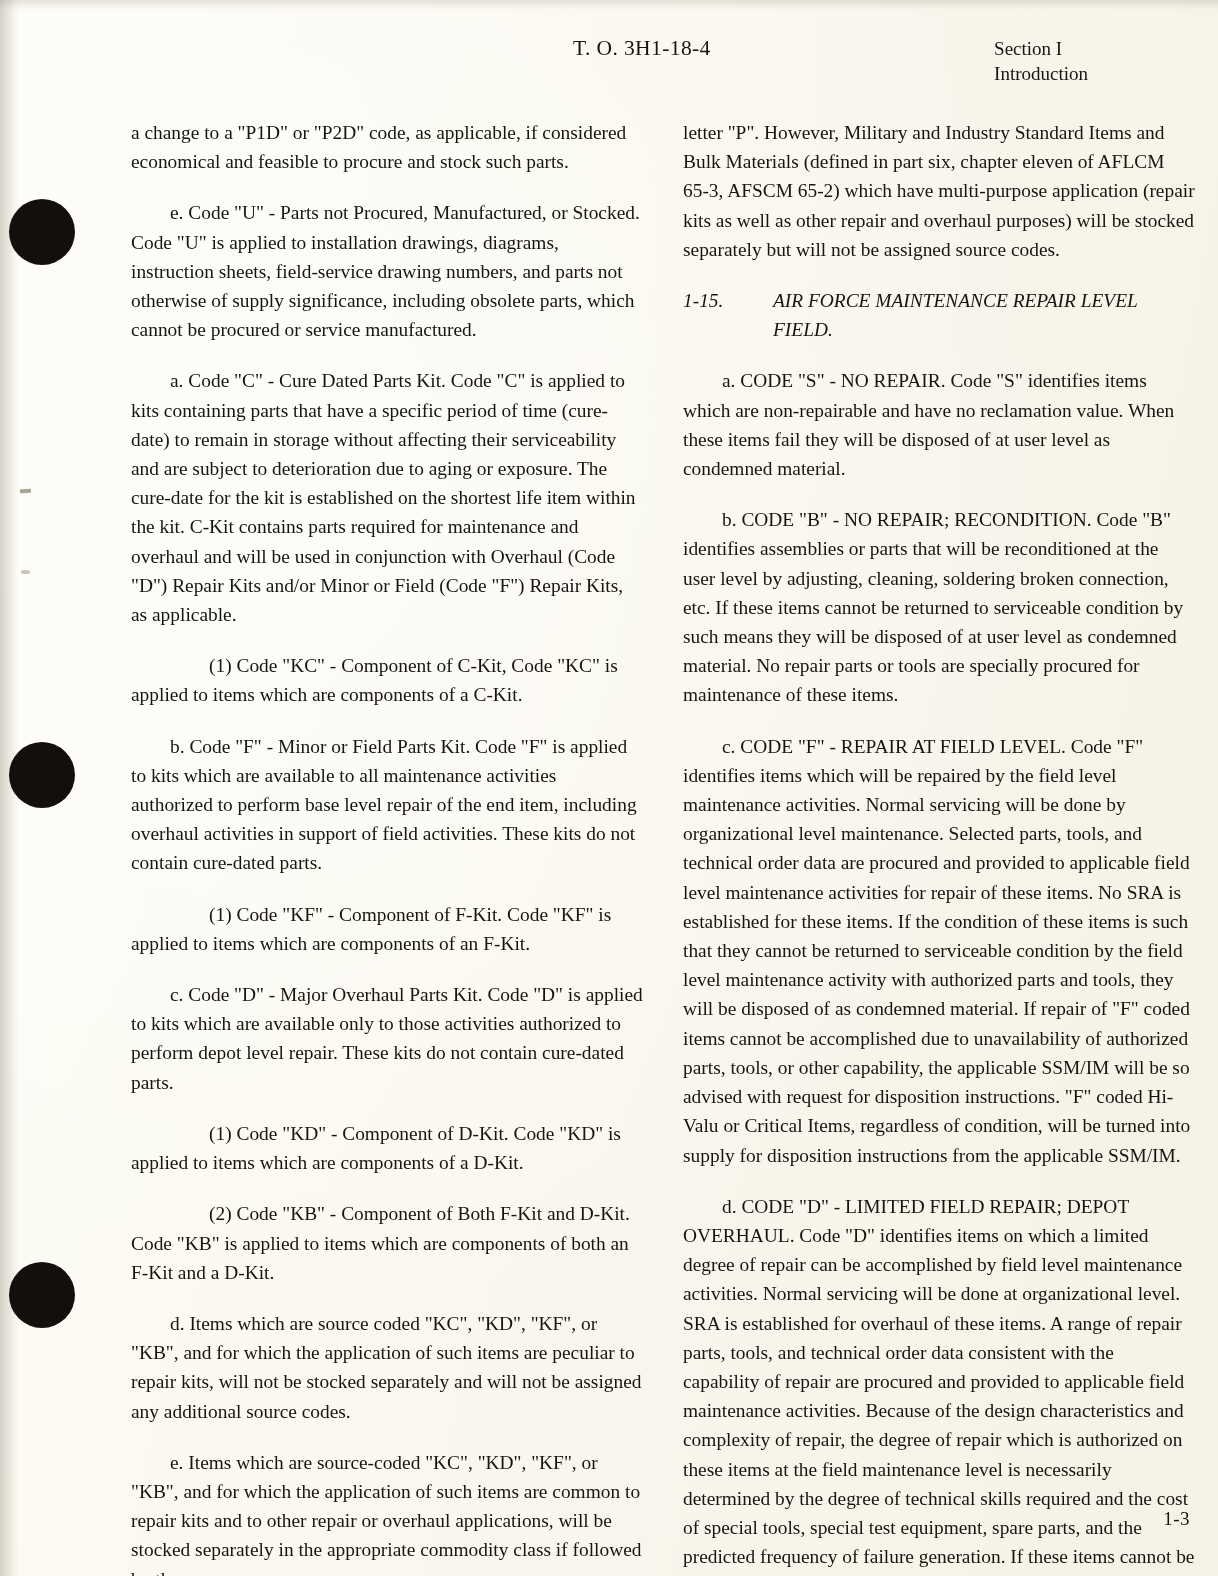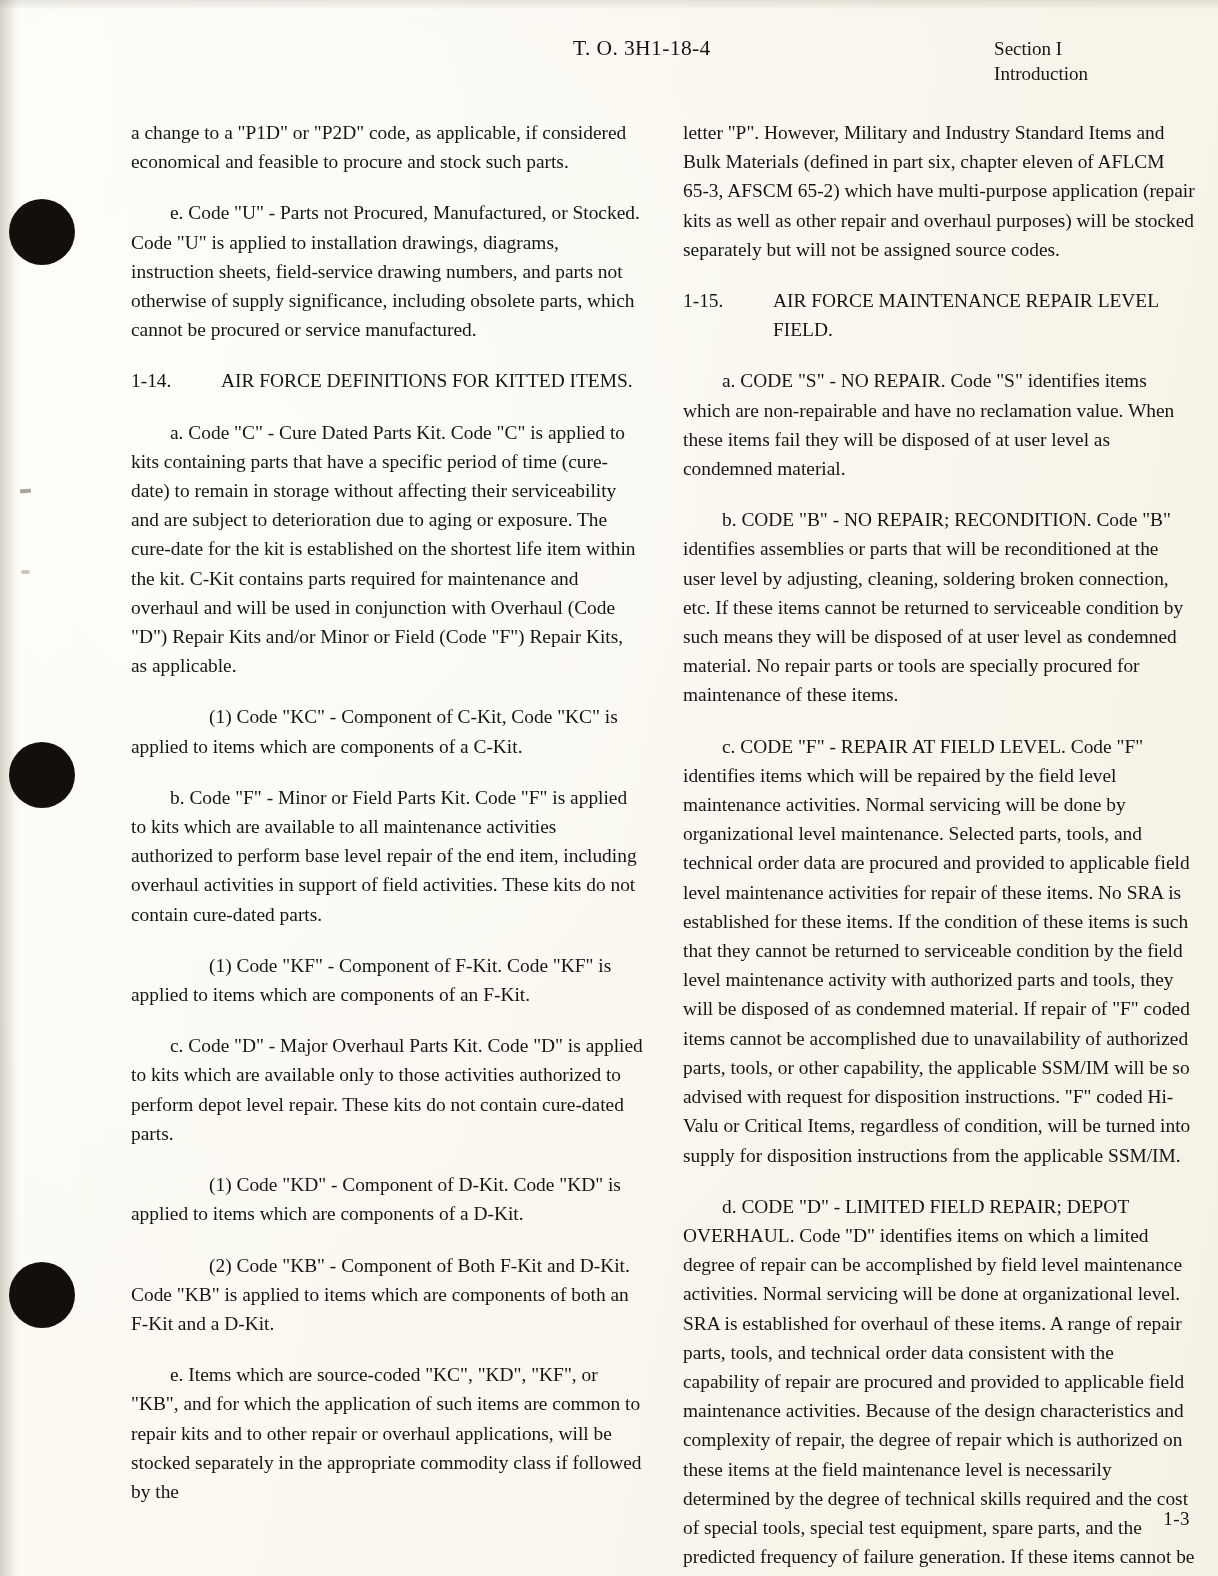--- a/index.html
+++ b/index.html
@@ -97,20 +97,21 @@
     margin: 0 0 22px 0;
     text-indent: 0;
   }
   p.par.ind-a  { text-indent: 39px; }
   p.par.ind-n  { text-indent: 78px; }
 
   .head-num {
     margin: 0 0 22px 0;
     display: grid;
     grid-template-columns: 90px 1fr;
+    font-style: italic;
   }
   .head-num .hn-num { white-space: nowrap; }
   .head-num .hn-txt { }
 
   .pagenum {
     position: absolute;
     right: 28px;
     bottom: 46px;
     font-size: 19px;
     letter-spacing: 0.5px;
@@ -145,31 +146,28 @@
     <div class="header-right">
       <div>Section I</div>
       <div>Introduction</div>
     </div>
   </div>
 
   <div class="cols">
     <div class="col col-left" id="left-col">
         <p class="par">a change to a "P1D" or "P2D" code, as applicable, if considered economical and feasible to procure and stock such parts.</p>
         <p class="par ind-a">e. Code "U" - Parts not Procured, Manufactured, or Stocked.  Code "U" is applied to installation drawings, diagrams, instruction sheets, field-service drawing numbers, and parts not otherwise of supply significance, including obsolete parts, which cannot be procured or service manufactured.</p>
-        <div class="head-num">
-          <span class="hn-num">1-14.</span>
-          <span class="hn-txt">AIR FORCE DEFINITIONS FOR KITTED ITEMS.</span>
-        </div>
         <p class="par ind-a">a. Code "C" - Cure Dated Parts Kit.  Code "C" is applied to kits containing parts that have a specific period of time (cure-date) to remain in storage without affecting their serviceability and are subject to deterioration due to aging or exposure.  The cure-date for the kit is established on the shortest life item within the kit.  C-Kit contains parts required for maintenance and overhaul and will be used in conjunction with Overhaul (Code "D") Repair Kits and/or Minor or Field (Code "F") Repair Kits, as applicable.</p>
         <p class="par ind-n">(1)  Code "KC" - Component of C-Kit,  Code "KC" is applied to items which are components of a C-Kit.</p>
         <p class="par ind-a">b. Code "F" - Minor or Field Parts Kit.  Code "F" is applied to kits which are available to all maintenance activities authorized to perform base level repair of the end item, including overhaul activities in support of field activities.  These kits do not contain cure-dated parts.</p>
         <p class="par ind-n">(1)  Code "KF" - Component of F-Kit.  Code "KF" is applied to items which are components of an F-Kit.</p>
         <p class="par ind-a">c. Code "D" - Major Overhaul Parts Kit.  Code "D" is applied to kits which are available only to those activities authorized to perform depot level repair.  These kits do not contain cure-dated parts.</p>
         <p class="par ind-n">(1)  Code "KD" - Component of D-Kit.  Code "KD" is applied to items which are components of a D-Kit.</p>
         <p class="par ind-n">(2)  Code "KB" - Component of Both F-Kit and D-Kit.  Code "KB" is applied to items which are components of both an F-Kit and a D-Kit.</p>
+        <p class="par ind-a">d. Items which are source coded "KC",  "KD", "KF", or "KB", and for which the application of such items are peculiar to repair kits, will not be stocked separately and will not be assigned any additional source codes.</p>
         <p class="par ind-a">e. Items which are source-coded "KC",  "KD", "KF", or "KB", and for which the application of such items are common to repair kits and to other repair or overhaul applications, will be stocked separately in the appropriate commodity class if followed by the</p>
       </div>
     <div class="col col-right" id="right-col">
         <p class="par">letter "P".  However, Military and Industry Standard Items and Bulk Materials (defined in part six, chapter eleven of AFLCM 65-3,  AFSCM 65-2) which have multi-purpose application (repair kits as well as other repair and overhaul purposes) will be stocked separately but will not be assigned source codes.</p>
         <div class="head-num">
           <span class="hn-num">1-15.</span>
           <span class="hn-txt">AIR FORCE MAINTENANCE REPAIR LEVEL FIELD.</span>
         </div>
         <p class="par ind-a">a. CODE "S" - NO REPAIR.  Code "S" identifies items which are non-repairable and have no reclamation value.  When these items fail they will be disposed of at user level as condemned material.</p>
         <p class="par ind-a">b. CODE "B" - NO REPAIR; RECONDITION. Code "B" identifies assemblies or parts that will be reconditioned at the user level by adjusting, cleaning, soldering broken connection, etc.  If these items cannot be returned to serviceable condition by such means they will be disposed of at user level as condemned material.  No repair parts or tools are specially procured for maintenance of these items.</p>

